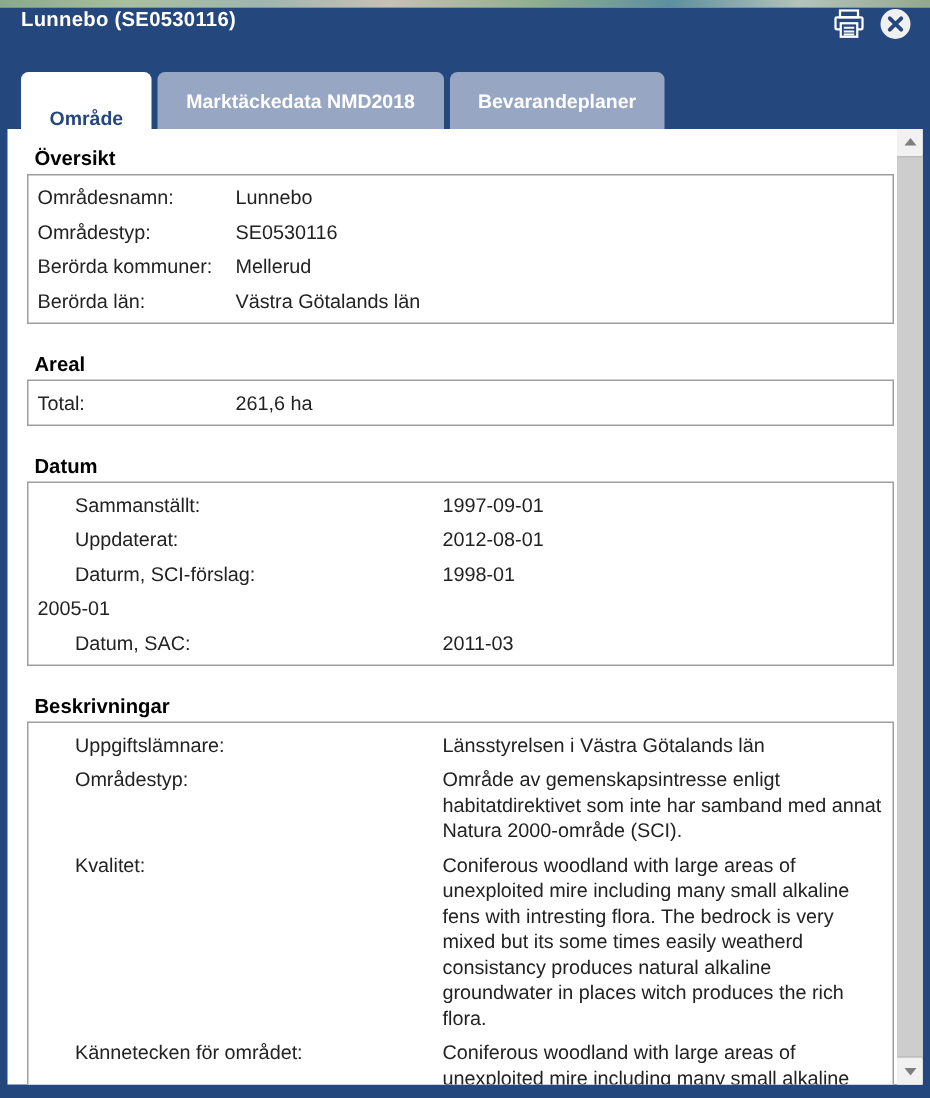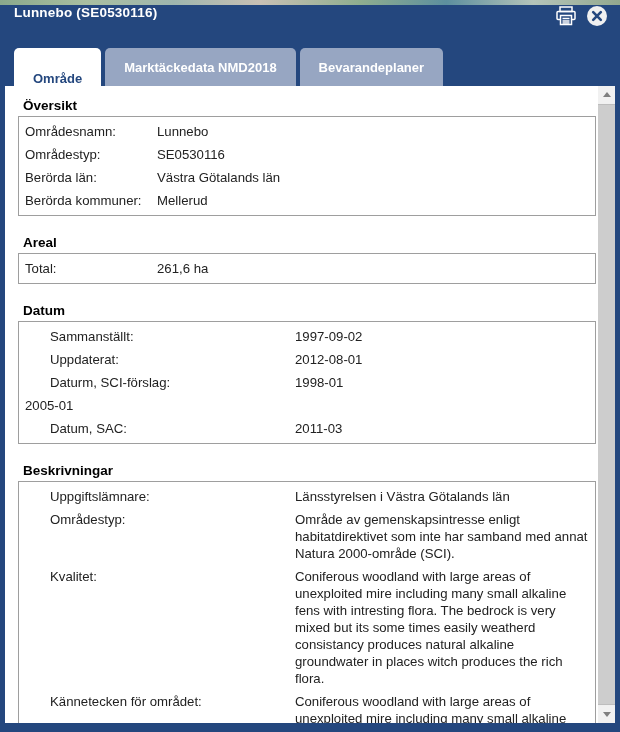--- a/index.html
+++ b/index.html
@@ -93,44 +93,44 @@
     <div class="box">
             <div class="row">
     <div class="label">Områdesnamn:</div>
     <div class="value">Lunnebo</div>
   </div>
             <div class="row">
     <div class="label">Områdestyp:</div>
     <div class="value">SE0530116</div>
   </div>
             <div class="row">
+    <div class="label">Berörda kommuner:</div>
+    <div class="value">Mellerud</div>
+  </div>
+            <div class="row">
     <div class="label">Berörda län:</div>
     <div class="value">Västra Götalands län</div>
-  </div>
-            <div class="row">
-    <div class="label">Berörda kommuner:</div>
-    <div class="value">Mellerud</div>
   </div>
           </div>
   </div>
         <div class="section">
     <div class="heading">Areal</div>
     <div class="box">
             <div class="row">
     <div class="label">Total:</div>
     <div class="value">261,6 ha</div>
   </div>
           </div>
   </div>
         <div class="section wide">
     <div class="heading">Datum</div>
     <div class="box">
             <div class="row">
     <div class="label">Sammanställt:</div>
-    <div class="value">1997-09-02</div>
+    <div class="value">1997-09-01</div>
   </div>
             <div class="row">
     <div class="label">Uppdaterat:</div>
     <div class="value">2012-08-01</div>
   </div>
             <div class="row">
     <div class="label">Daturm, SCI-förslag:</div>
     <div class="value">1998-01</div>
   </div>
             <div class="row">

